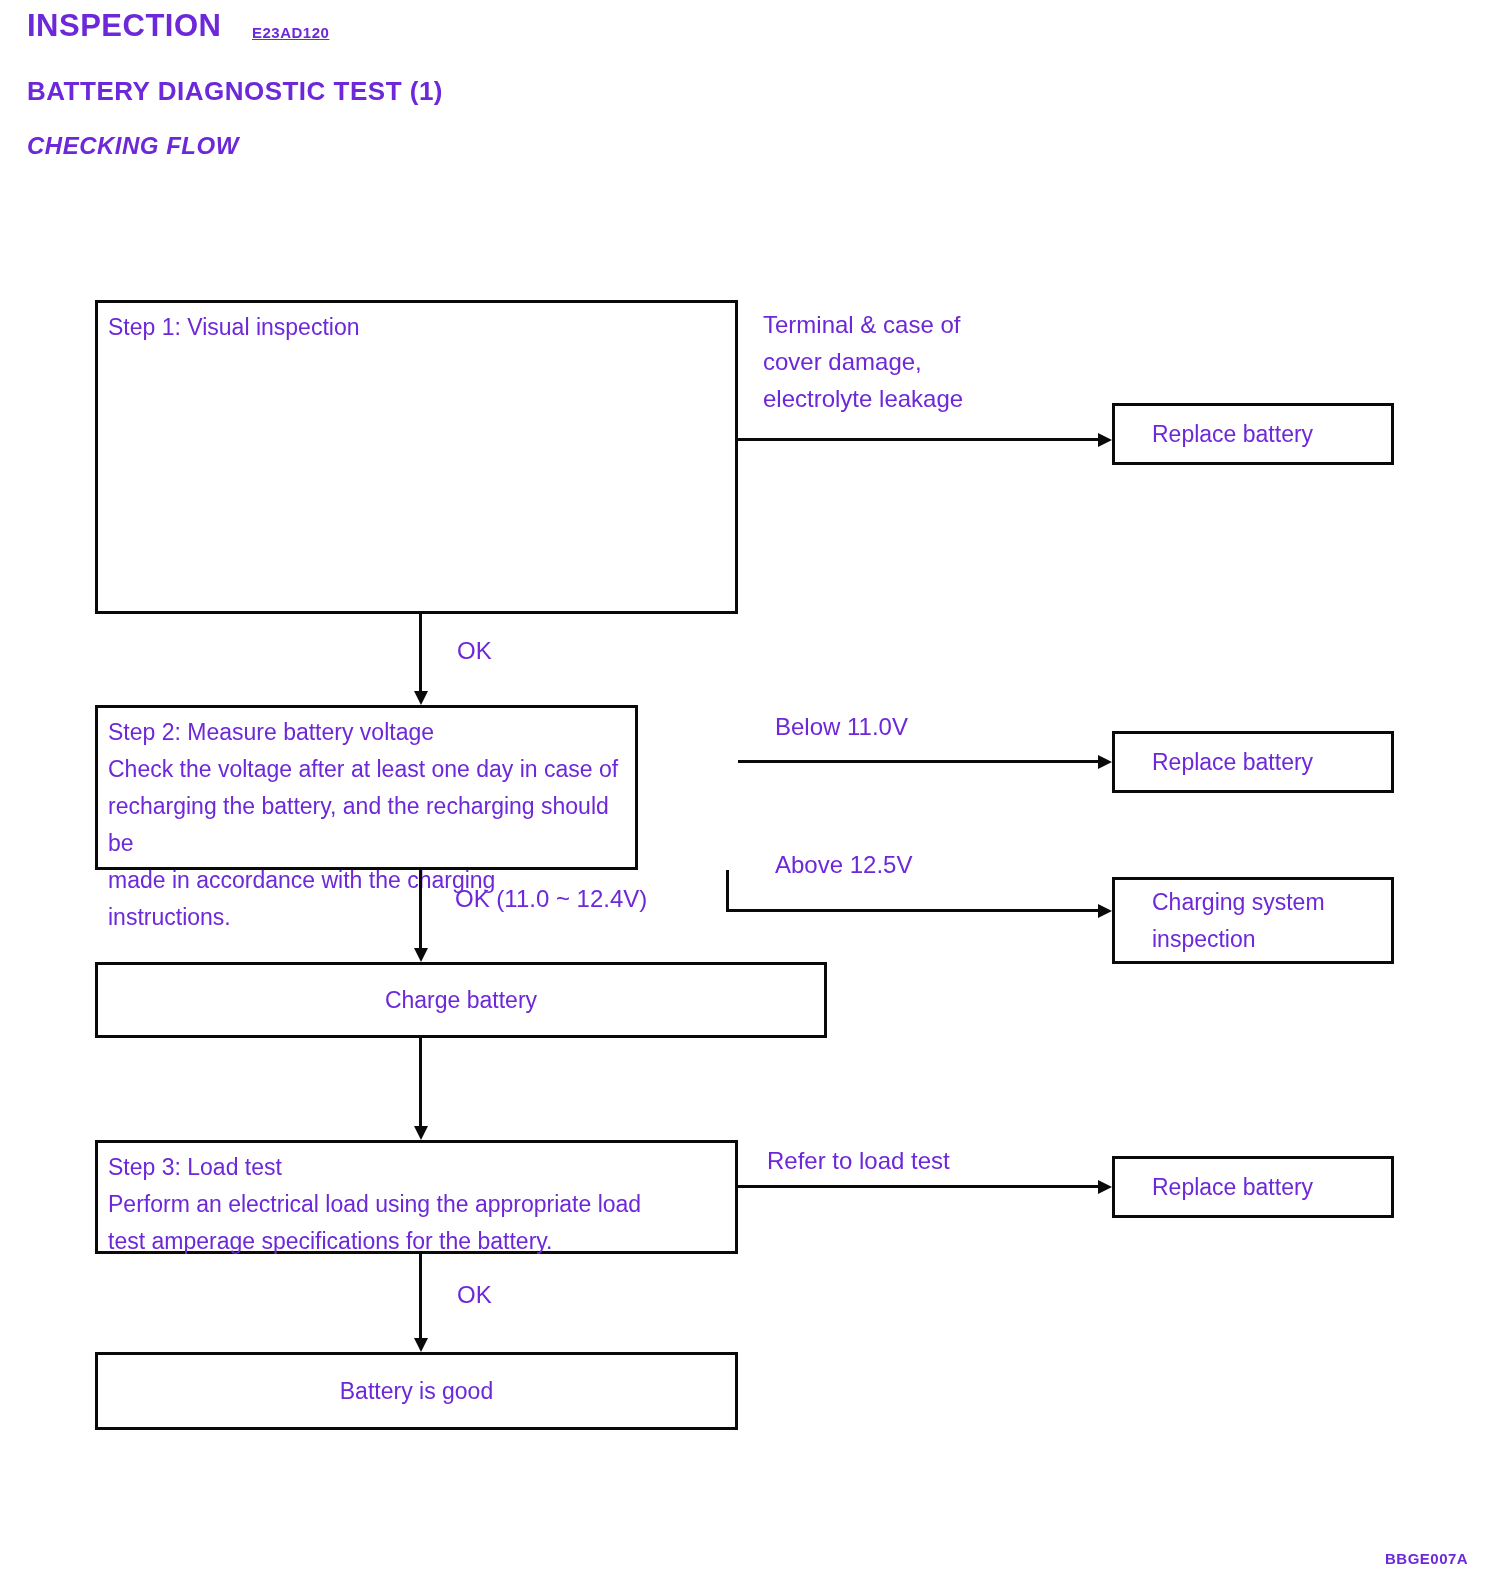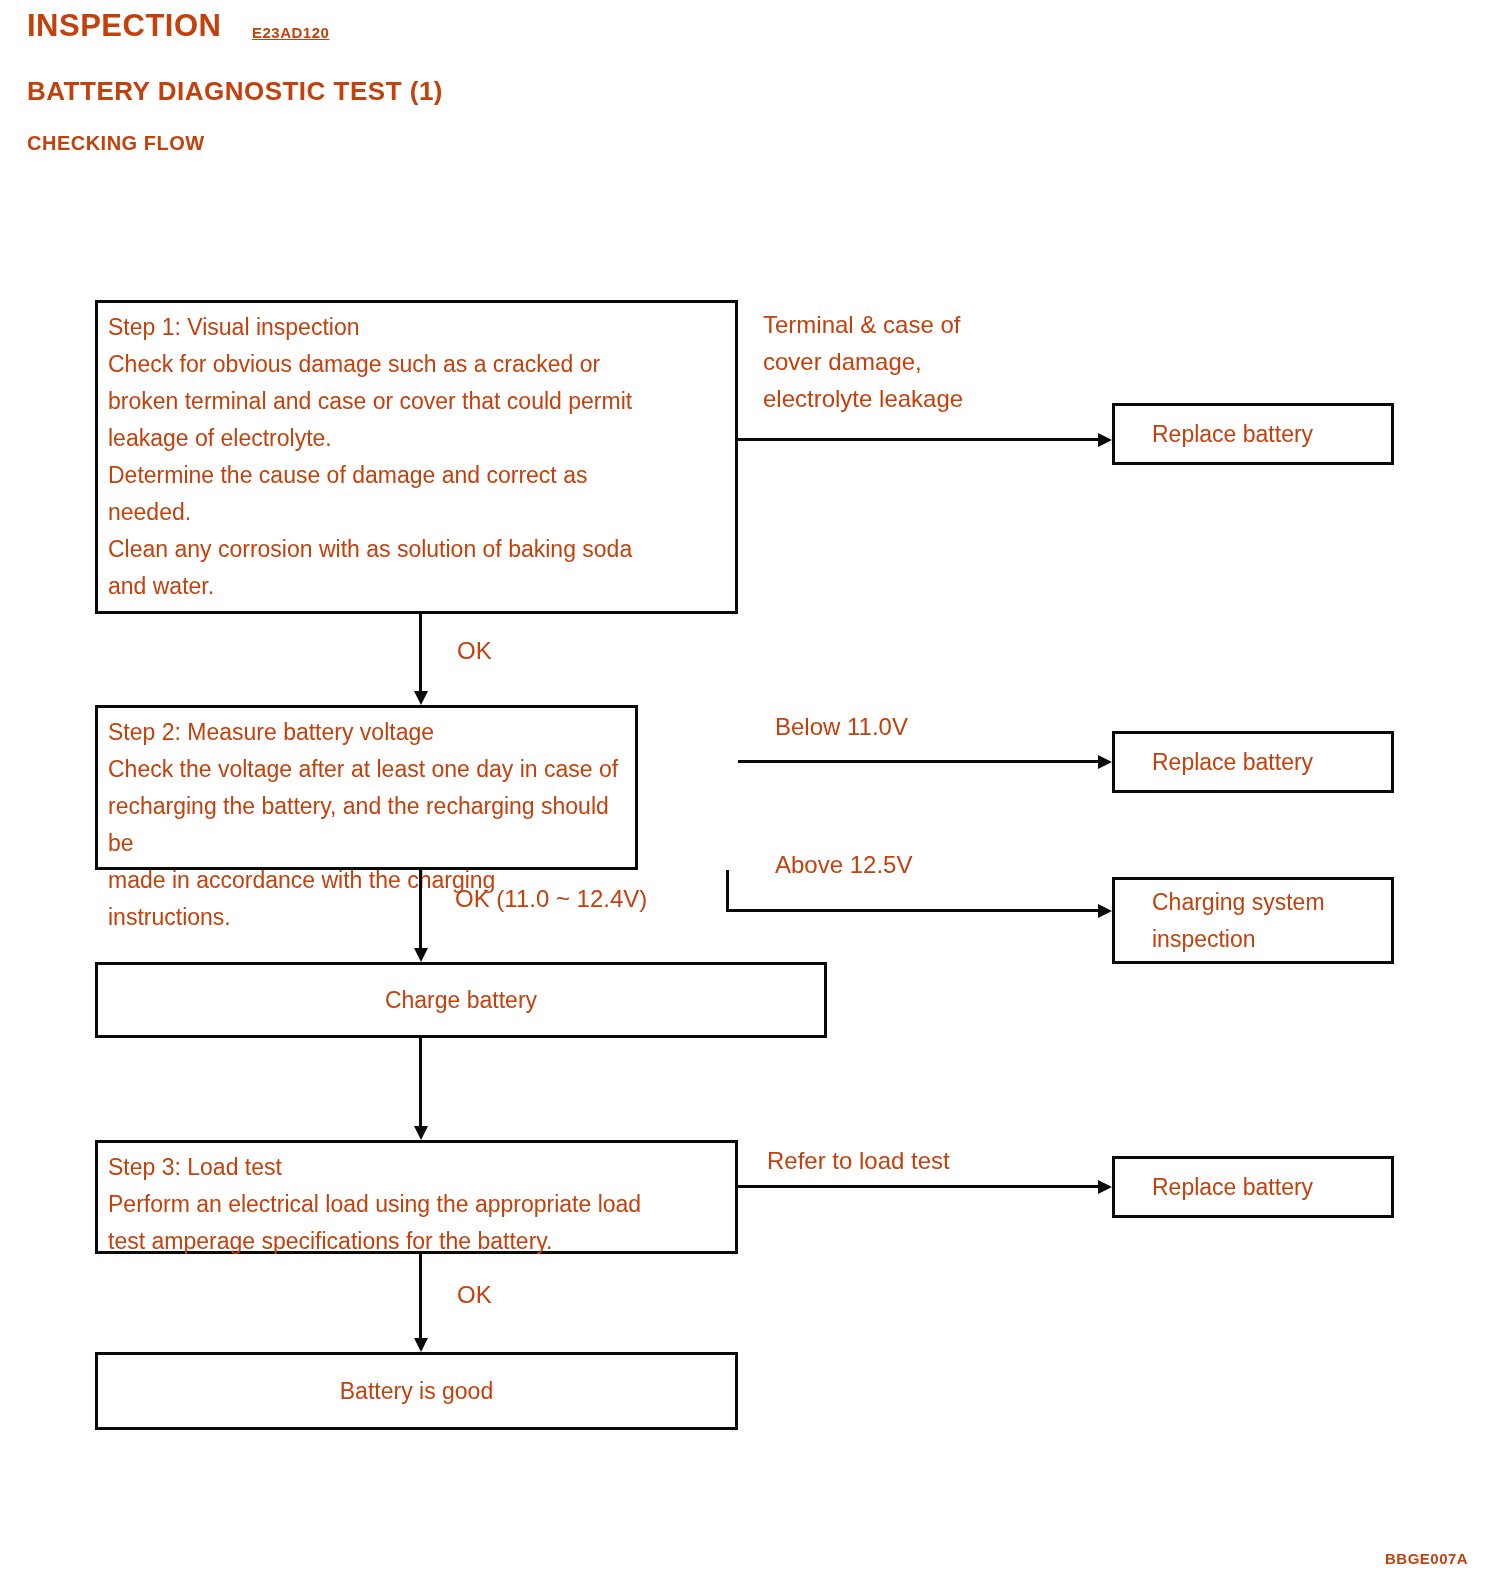--- a/index.html
+++ b/index.html
@@ -1,29 +1,29 @@
 <!DOCTYPE html>
 <html><head>
 <meta charset="utf-8">
 <style>
   html,body{margin:0;padding:0;background:#fff;}
   #page{
     position:relative;
     width:1504px;height:1596px;
     background:#fff;
     font-family:"Liberation Sans", sans-serif;
-    color:#c2410c;
+    color:#6d28d9;
     overflow:hidden;
   }
   .abs{position:absolute;}
   
   .h-main{font-size:31px;font-weight:700;letter-spacing:.5px;}
   .h-code{font-size:15px;font-weight:700;letter-spacing:.5px;}
   .h-sub{font-size:26px;font-weight:700;letter-spacing:.5px;}
-  .h-sec{font-size:20px;font-weight:700;letter-spacing:.5px;}
+  .h-sec{font-size:24px;font-weight:700;letter-spacing:.5px;font-style:italic;}
   
   .fbox{
     box-sizing:border-box;
     border:3px solid #0a0a0a;
     background:#fff;
     font-size:23px;
     line-height:37px;
   }
   .stepbox{padding:6px 12px 16px 10px;}
   .centerbox{display:flex;align-items:center;justify-content:center;}
@@ -42,27 +42,20 @@
 
 <div id="page">
 
   <div class="abs h-main" style="left:27px;top:8px;">INSPECTION</div>
   <div class="abs h-code" style="left:252px;top:24px;text-decoration:underline;">E23AD120</div>
   <div class="abs h-sub" style="left:27px;top:76px;">BATTERY DIAGNOSTIC TEST (1)</div>
   <div class="abs h-sec" style="left:27px;top:132px;">CHECKING FLOW</div>
 
   <div class="abs fbox stepbox" style="left:95px;top:300px;width:643px;height:314px;">
     <div>Step 1: Visual inspection</div>
-    <div class="prelined">Check for obvious damage such as a cracked or
-broken terminal and case or cover that could permit
-leakage of electrolyte.
-Determine the cause of damage and correct as
-needed.
-Clean any corrosion with as solution of baking soda
-and water.</div>
   </div>
 
   <div class="abs lbl" style="left:763px;top:306px;">Terminal &amp; case of
 cover damage,
 electrolyte leakage</div>
   <div class="abs hline" style="left:738px;top:438px;width:362px;"></div>
   <div class="abs ah-right" style="left:1098px;top:433px;"></div>
   <div class="abs fbox sidebox" style="left:1112px;top:403px;width:282px;height:62px;">
     <span>Replace battery</span>
   </div>

